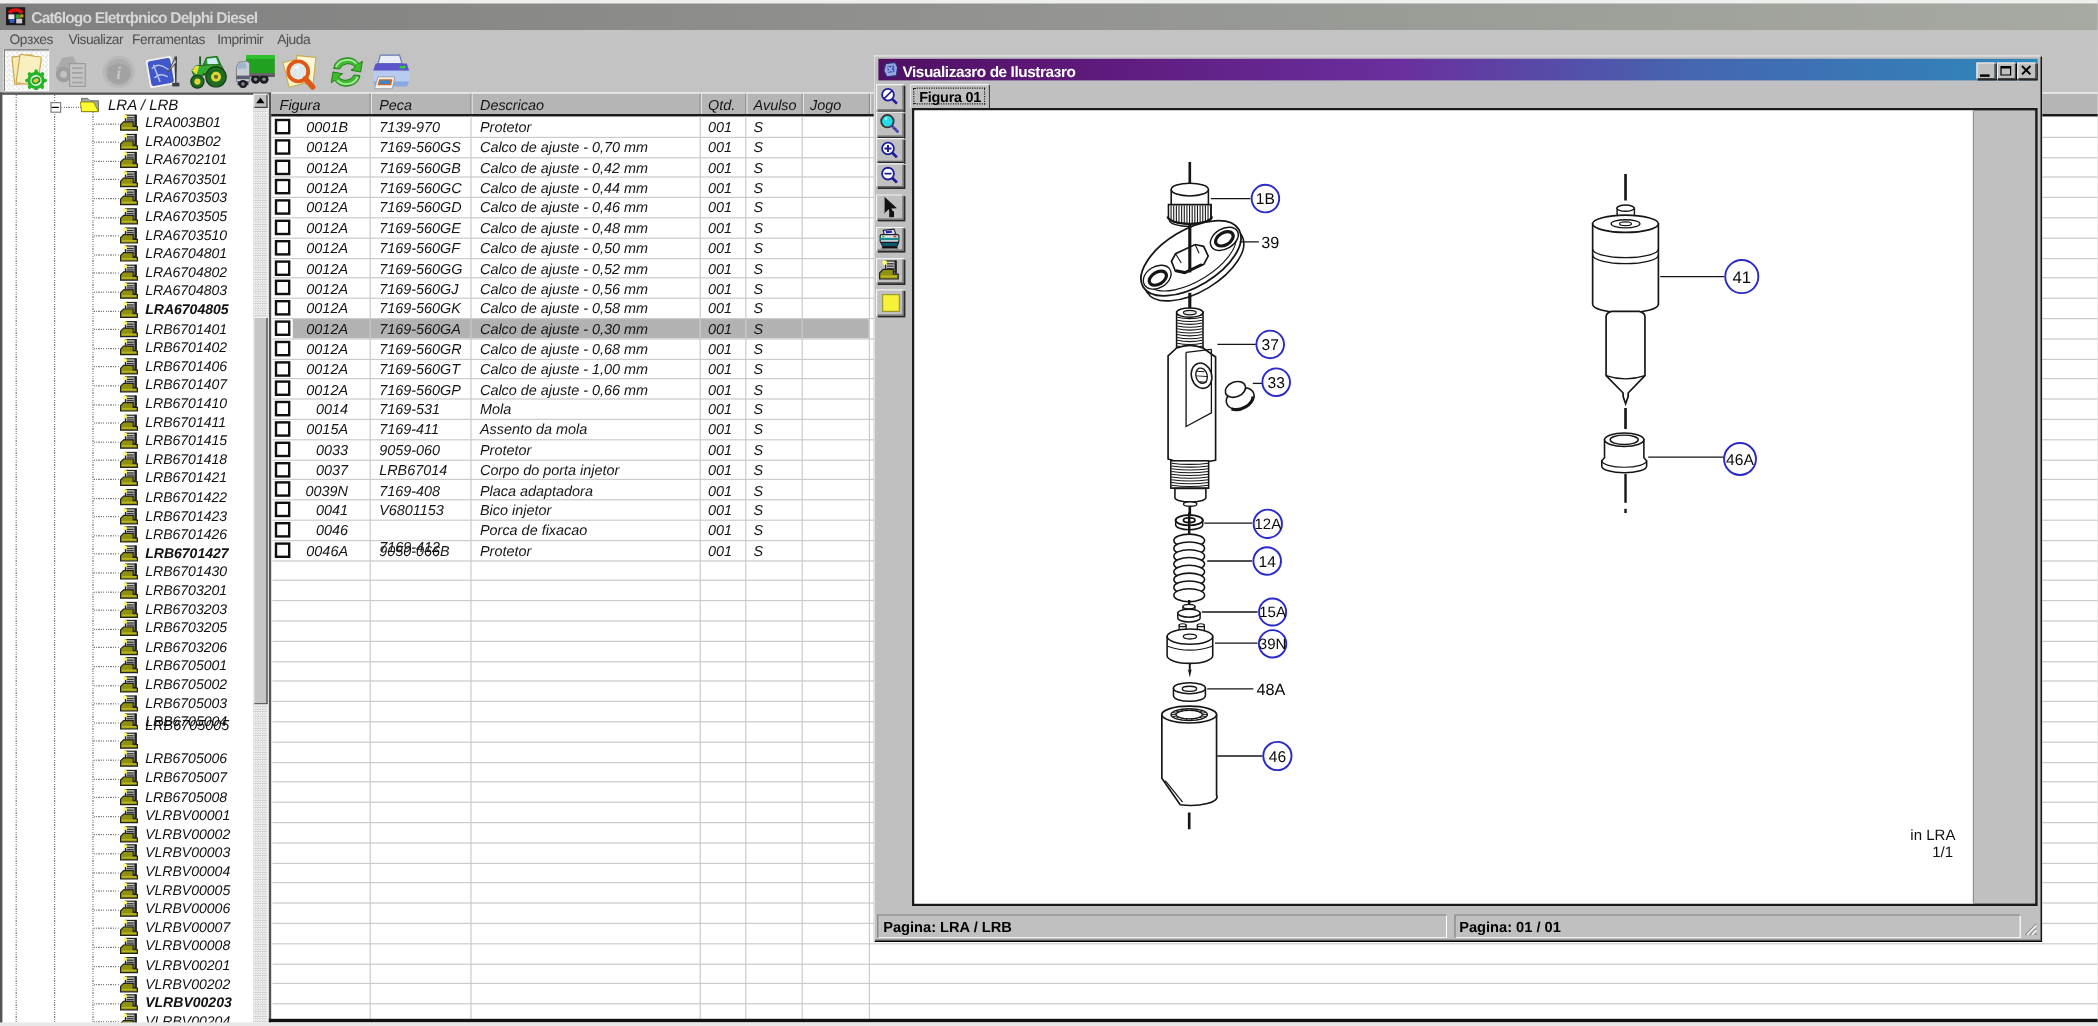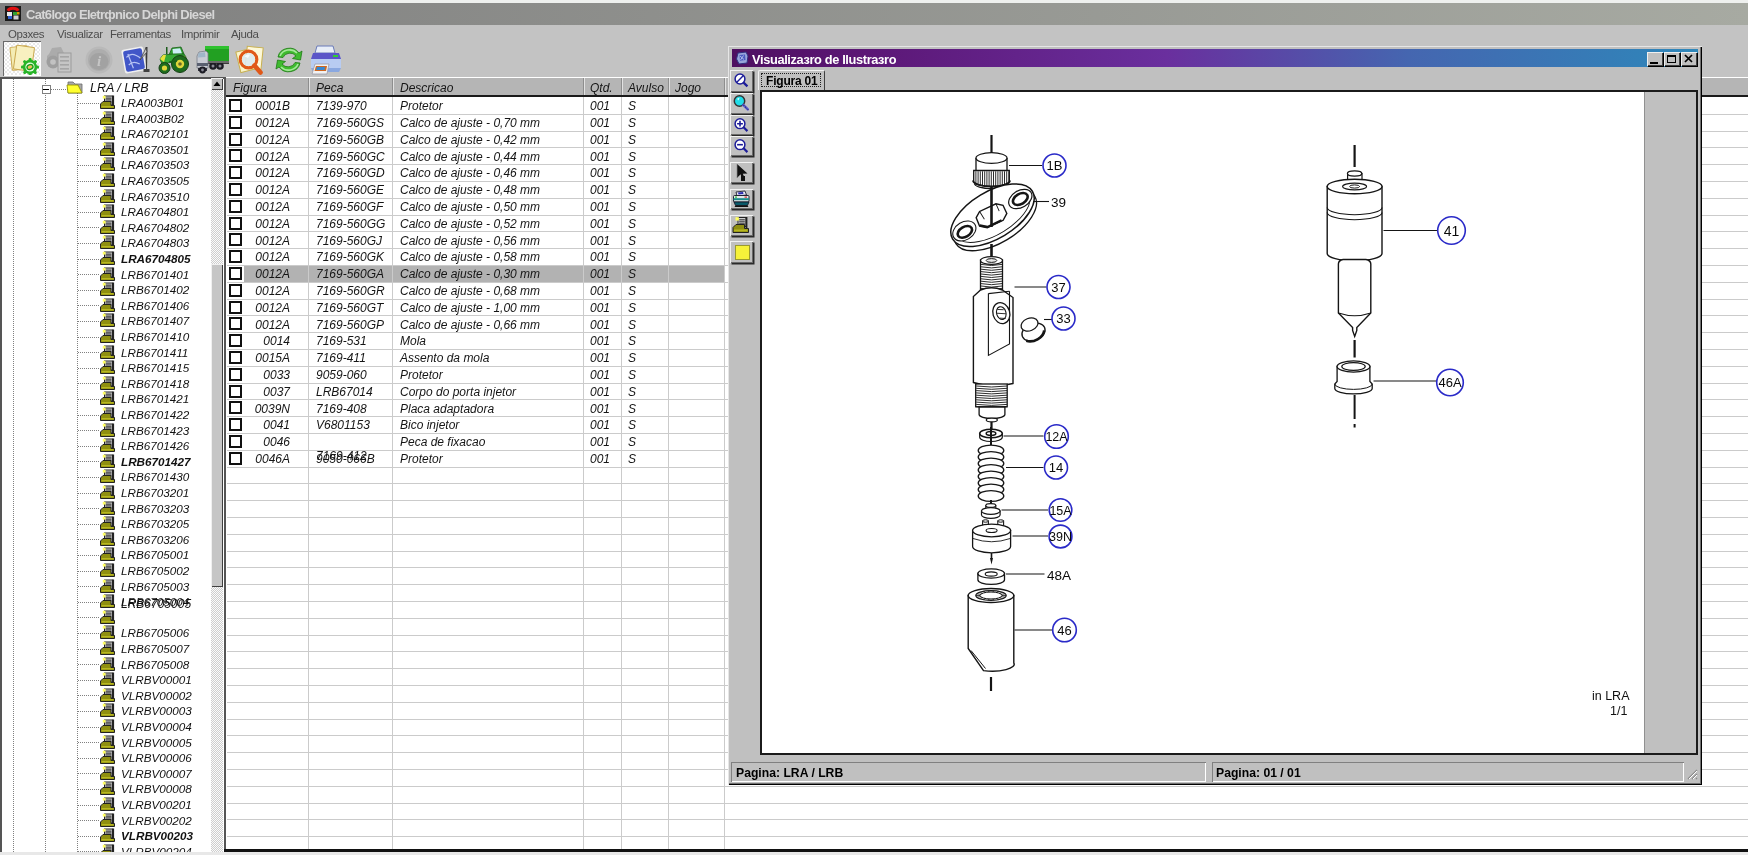--- a/index.html
+++ b/index.html
@@ -931,21 +931,21 @@
 <div class="cell" style="left:628px;top:401.6px">S</div>
 <div class="a chk" style="left:229px;top:418.2px"></div>
 <div class="cell" style="left:240px;top:418.4px;width:50px;text-align:right">0041</div>
 <div class="cell" style="left:316px;top:418.4px">V6801153</div>
 <div class="cell" style="left:400px;top:418.4px">Bico injetor</div>
 <div class="cell" style="left:590px;top:418.4px">001</div>
 <div class="cell" style="left:628px;top:418.4px">S</div>
 <div class="a chk" style="left:229px;top:435.0px"></div>
 <div class="cell" style="left:240px;top:435.2px;width:50px;text-align:right">0046</div>
 <div class="cell" style="left:316px;top:449px">7169-412</div>
-<div class="cell" style="left:400px;top:435.2px">Peca de fixacao</div>
+<div class="cell" style="left:400px;top:435.2px">Porca de fixacao</div>
 <div class="cell" style="left:590px;top:435.2px">001</div>
 <div class="cell" style="left:628px;top:435.2px">S</div>
 <div class="a chk" style="left:229px;top:451.8px"></div>
 <div class="cell" style="left:240px;top:452.0px;width:50px;text-align:right">0046A</div>
 <div class="cell" style="left:316px;top:452.0px">9050-066B</div>
 <div class="cell" style="left:400px;top:452.0px">Protetor</div>
 <div class="cell" style="left:590px;top:452.0px">001</div>
 <div class="cell" style="left:628px;top:452.0px">S</div>
 <div class="a" style="left:224px;top:849px;width:1524px;height:3px;background:#111"></div>
 <div class="a" style="left:0;top:852px;width:1748px;height:3px;background:#e8e8e8"></div>

